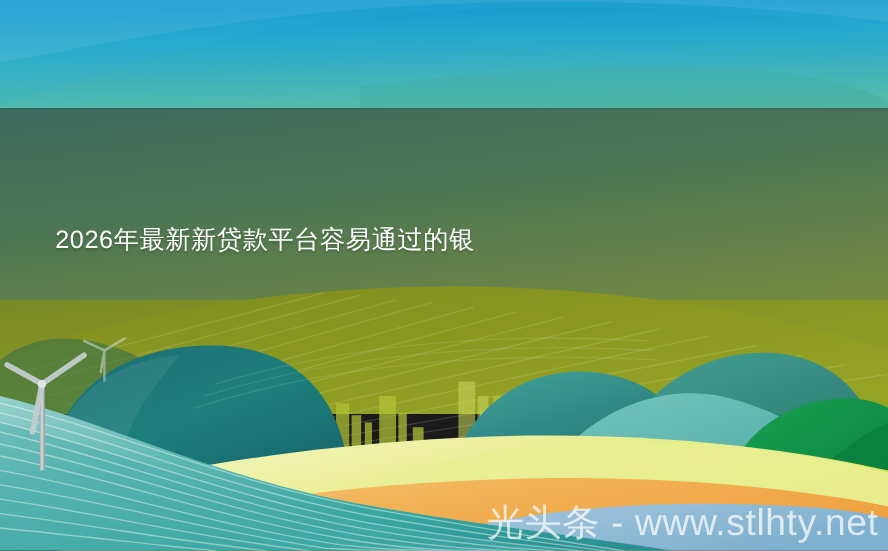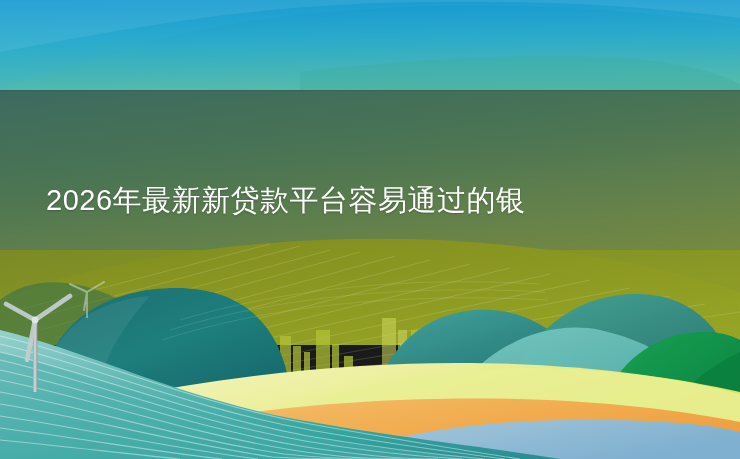--- a/index.html
+++ b/index.html
@@ -18,21 +18,21 @@
   #art svg { display:block; width:740px; height:459px; }
 
   
   #headline {
     position:absolute;
     left:0; top:178px;
     width:620px;
     padding:0 46px;
     text-align:left;
     color:#ffffff;
-    font-size:29px;
+    font-size:21px;
     line-height:45px;
     letter-spacing:0.5px;
     font-weight:500;
     text-shadow:0 1px 2px rgba(0,0,0,0.22);
     pointer-events:none;
     white-space:normal;
   }
   #headline .ln { display:block; }
 
   
@@ -235,14 +235,17 @@
       </g>
 
       <rect x="0" y="90" width="740" height="1.2" fill="#2f5f56" opacity="0.45"></rect>
     </svg>
   </div>
 
   <div id="headline">
     <span class="ln">2026年最新新贷款平台容易通过的银</span>
   </div>
 
+  <div id="watermark">
+    <span>光头条 - www.stlhty.net</span>
+  </div>
 
 </div>
 
 </body></html>

